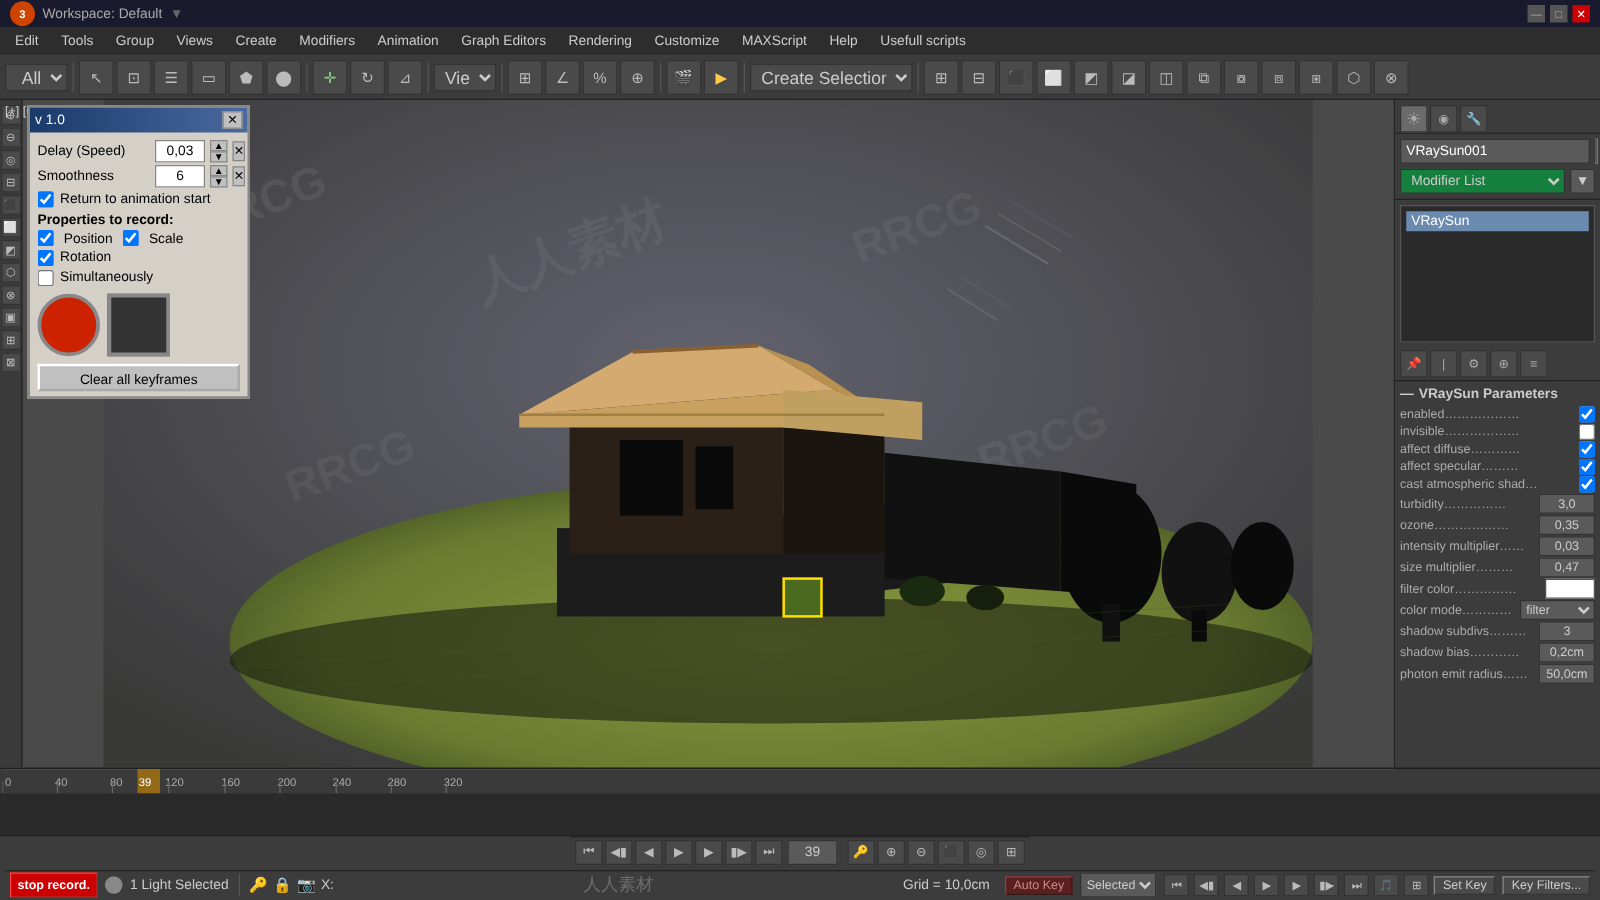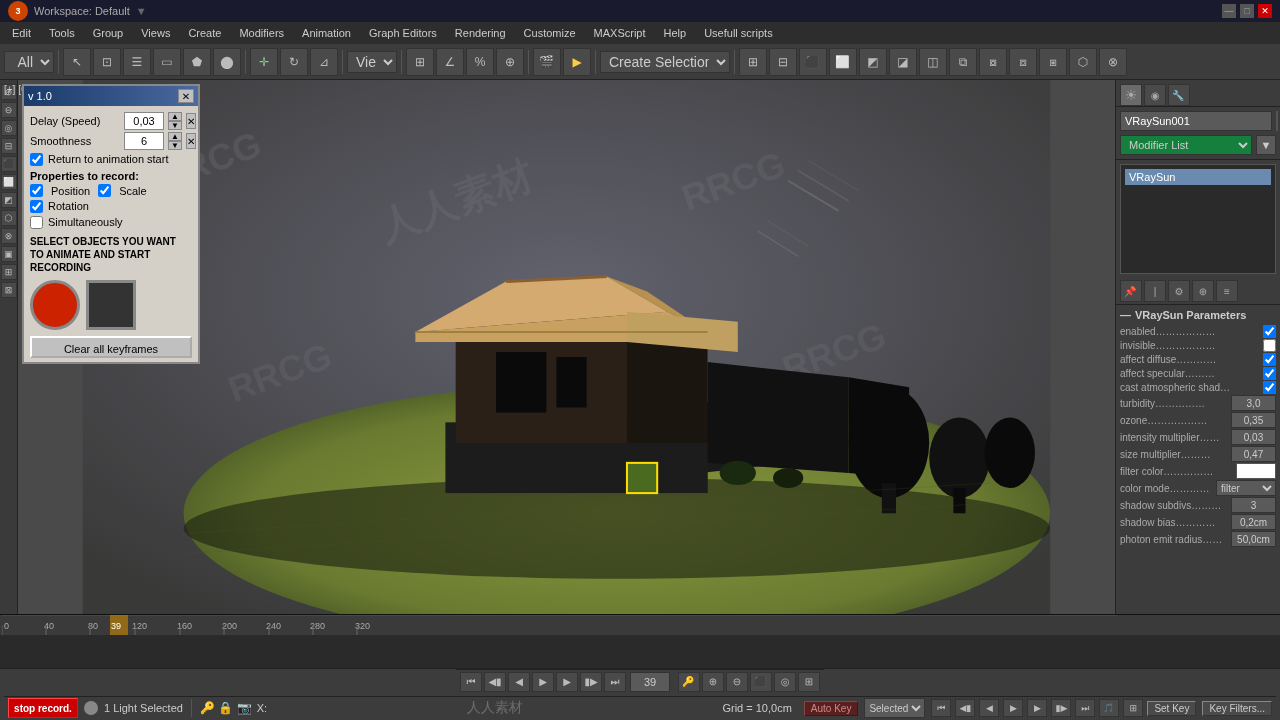--- a/index.html
+++ b/index.html
@@ -415,21 +415,20 @@
           </div>
           <div class="rt-checkbox-row">
             <input type="checkbox" checked="" style="">
             <span>Rotation</span>
           </div>
           <div class="rt-checkbox-row">
             <input type="checkbox" style="">
             <span>Simultaneously</span>
           </div>
 
-          <div class="rt-instruction">SELECT OBJECTS YOU WANT TO ANIMATE AND START RECORDING</div>
 
           <div class="rt-buttons">
             <div class="rt-record-btn"></div>
             <div class="rt-black-btn"></div>
           </div>
 
           <div class="rt-clear-btn">Clear all keyframes</div>
         </div>
       </div>
     </div>

